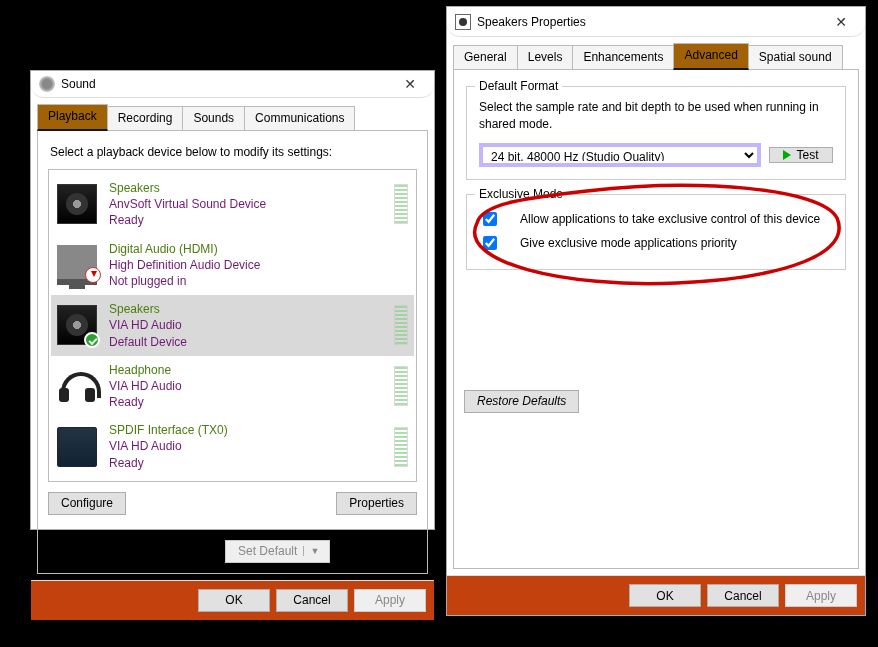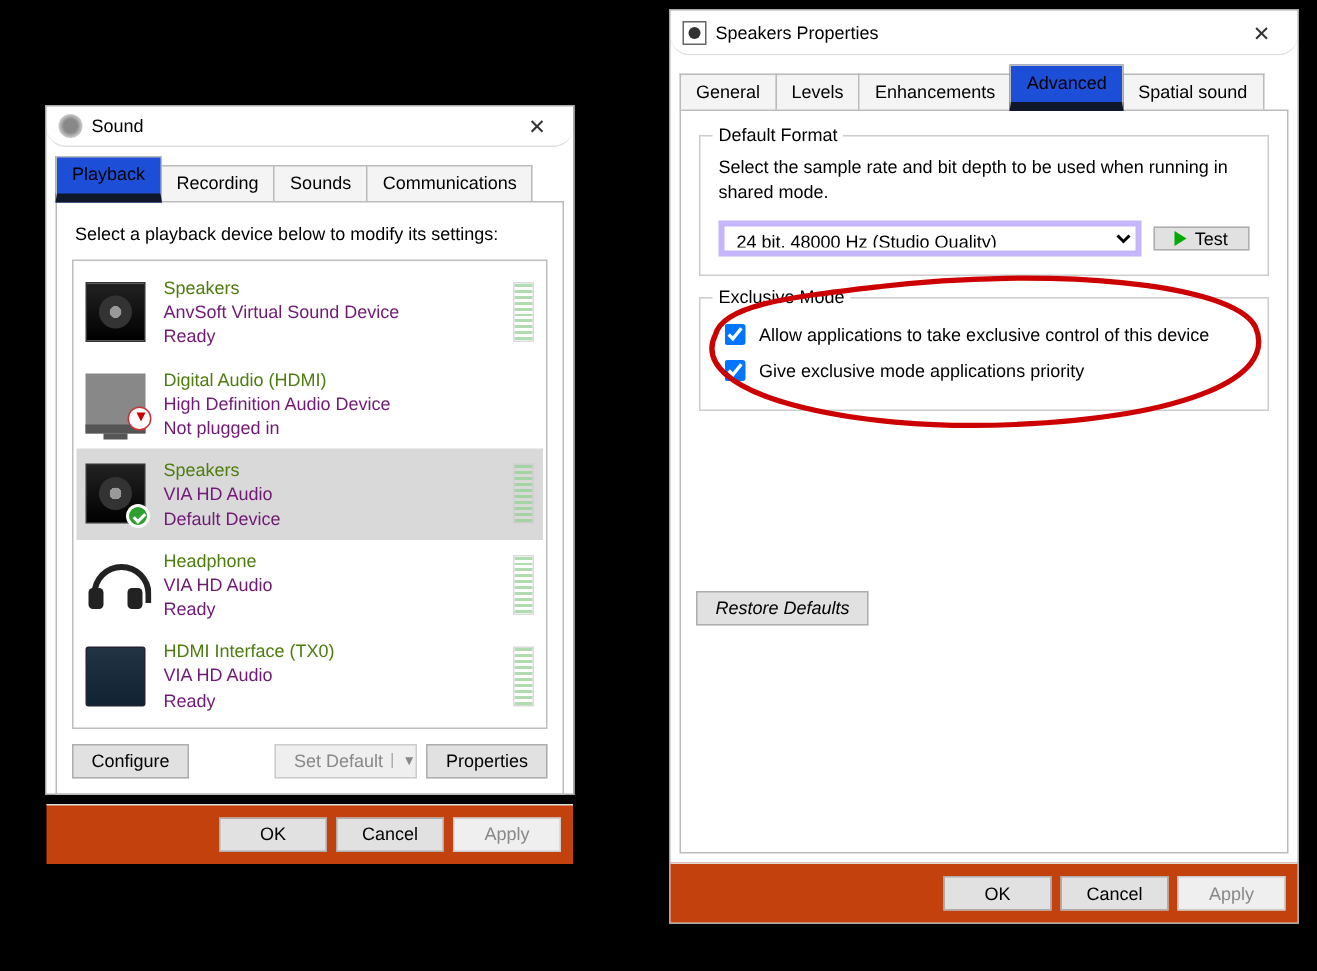--- a/index.html
+++ b/index.html
@@ -50,22 +50,22 @@
   .tabstrip .tab {
     padding: 4px 10px 5px 10px;
     border: 1px solid #bbb;
     border-bottom: none;
     background: #f4f4f4;
     margin-right: -1px;
     cursor: pointer;
     position: relative;
   }
   .tabstrip .tab.active {
-    background: #1d4ed8;
-    border-bottom: 6px solid #0f172a;
+    background: #a16207;
+    border-bottom: 2px solid #0f172a;
     z-index: 2;
     margin-bottom: -1px;
     padding-bottom: 6px;
   }
   .tabpage {
     border: 1px solid #bbb;
     margin: 0 6px 6px 6px;
     padding: 10px;
     flex: 1;
     position: relative;
@@ -122,48 +122,48 @@
     background:#c2410c;
   }
   .button-row.inline { border:none; background:transparent; padding:10px 0 0 0; justify-content:space-between; }
   .button-row .spacer { flex:1; }
   button.win {
     min-width:72px; height:23px; padding:0 12px;
     background:#e1e1e1; border:1px solid #adadad;
     font: inherit; cursor:pointer;
   }
   button.win:disabled { color:#888; background:#efefef; border-color:#ccc; cursor:default; }
-  button.win.split { display:inline-flex; align-items:center; gap:6px; padding-right:0; }
+  button.win.split { display:inline-flex; align-items:center; gap:6px; padding-right:10px;margin-top:48px; }
   button.win.split .caret { border-left:1px solid #adadad; padding-left:6px; font-size:9px; }
 
   .groupbox {
     border:1px solid #ccc; padding:10px 12px 12px 12px; margin:6px 2px 14px 2px; position:relative;
   }
   .groupbox > .legend {
     position:absolute; top:-8px; left:8px; background:#fff; padding:0 4px;
   }
   .groupbox .desc { margin:2px 0 10px 0; line-height:1.4; }
   .combo-row { display:flex; gap:8px; align-items:center; }
   select.combo {
     flex:1; height:24px; border:4px solid #c4b5fd; background:#fff; font:inherit;
     padding:2px 4px;
   }
   button.test { height:16px; min-width:64px; display:inline-flex; align-items:center; justify-content:center; gap:5px; background:#e1e1e1; border:1px solid #adadad; font:inherit; cursor:pointer;}
   button.test .tri { width:0;height:0;border-top:5px solid transparent;border-bottom:5px solid transparent;border-left:8px solid #0a0; }
-  .checkbox-row { display:flex; align-items:center; gap:6px; margin:4px 0; }
+  .checkbox-row { display:flex; align-items:center; gap:20px; margin:4px 0; }
   .checkbox-row input { width:14px; height:14px; }
 
   .restore-row { margin-top: 120px; }
 
   svg.annot { position:absolute; pointer-events:none; }
 </style>
 </head>
 <body>
 
-<div class="window" style="left:30px; top:70px; width:353px; height:460px;">
+<div class="window" style="left:30px; top:70px; width:405px; height:460px;">
   <div class="titlebar">
     <span class="icon-sound"></span>
     <span class="title">Sound</span>
     <div class="close">✕</div>
   </div>
   <div class="tabstrip">
     <div class="tab active">Playback</div>
     <div class="tab">Recording</div>
     <div class="tab">Sounds</div>
     <div class="tab">Communications</div>
@@ -206,21 +206,21 @@
         <div class="info">
           <div class="name">Headphone</div>
           <div class="desc">VIA HD Audio</div>
           <div class="status">Ready</div>
         </div>
         <div class="meter"></div>
       </div>
       <div class="device">
         <div class="thumb spdif"></div>
         <div class="info">
-          <div class="name">HDMI Interface (TX0)</div>
+          <div class="name">SPDIF Interface (TX0)</div>
           <div class="desc">VIA HD Audio</div>
           <div class="status">Ready</div>
         </div>
         <div class="meter"></div>
       </div>
     </div>
     <div class="button-row inline">
       <button class="win">Configure</button>
       <span class="spacer"></span>
       <button class="win split" disabled="">

